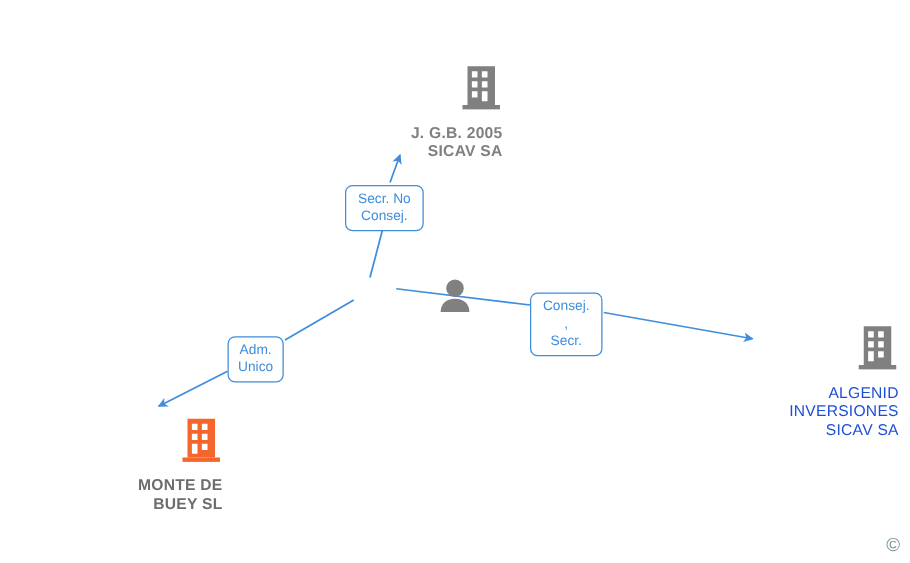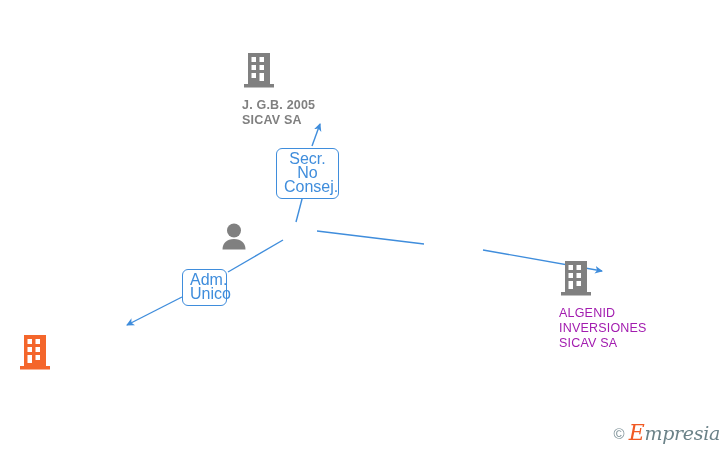--- a/index.html
+++ b/index.html
@@ -22,21 +22,21 @@
   }
   .edges {
     position: absolute;
     left: 0; top: 0;
     width: 728px;
     height: 450px;
     pointer-events: none;
   }
   .node {
     position: absolute;
-    text-align: left;
+    text-align: right;
     width: 160px;
     margin-left: -80px;
   }
   .node .icon {
     display: block;
     margin: 0 auto;
   }
   .node .label {
     display: block;
     margin-top: 4px;
@@ -52,30 +52,30 @@
   }
   .node.company-highlight .label {
     font-weight: bold;
     color: #6d6d6d;
   }
   .node.person .label {
     color: #8a8a8a;
     font-weight: normal;
   }
   .node.company-right .label {
-    color: #a21caf;
+    color: #1d4ed8;
     font-weight: normal;
   }
   .edge-label {
     position: absolute;
     border: 1px solid #3f8ddc;
     border-radius: 6px;
     background: #ffffff;
     color: #3f8ddc;
-    font-size: 16px;
+    font-size: 11px;
     line-height: 14px;
     padding: 3px 7px 4px 7px;
     text-align: center;
     white-space: pre-line;
     box-sizing: border-box;
   }
   .watermark {
     position: absolute;
     right: 8px;
     bottom: 6px;
@@ -180,27 +180,30 @@
         <rect x="6" y="3" width="22" height="31" fill="#f4662b"></rect>
         <rect x="2" y="34" width="30" height="3.5" fill="#f4662b"></rect>
         <rect x="9.5" y="7" width="4.5" height="5" fill="#ffffff"></rect>
         <rect x="17.5" y="7" width="4.5" height="5" fill="#ffffff"></rect>
         <rect x="9.5" y="15" width="4.5" height="5" fill="#ffffff"></rect>
         <rect x="17.5" y="15" width="4.5" height="5" fill="#ffffff"></rect>
         <rect x="9.5" y="23" width="4.5" height="8" fill="#ffffff"></rect>
         <rect x="17.5" y="23" width="4.5" height="5" fill="#ffffff"></rect>
       </svg>
     </span>
+    <span class="label">MONTE DE
+BUEY  SL</span>
   </div>
 
   <div class="edge-label" style="left:276px; top:148px; width:63px;">Secr.  No
 Consej.</div>
 
+  <div class="edge-label" style="left:424px; top:234px; width:58px;">Consej. ,
+Secr.</div>
 
   <div class="edge-label" style="left:182px; top:269px; width:45px;text-align:center;">Adm.
 Unico</div>
 
   <div class="watermark">
     <span class="copy">©</span>
-    <span class="brand"><span class="cap">E</span><span>mpresia</span></span>
   </div>
 
 </div>
 
 </body></html>

